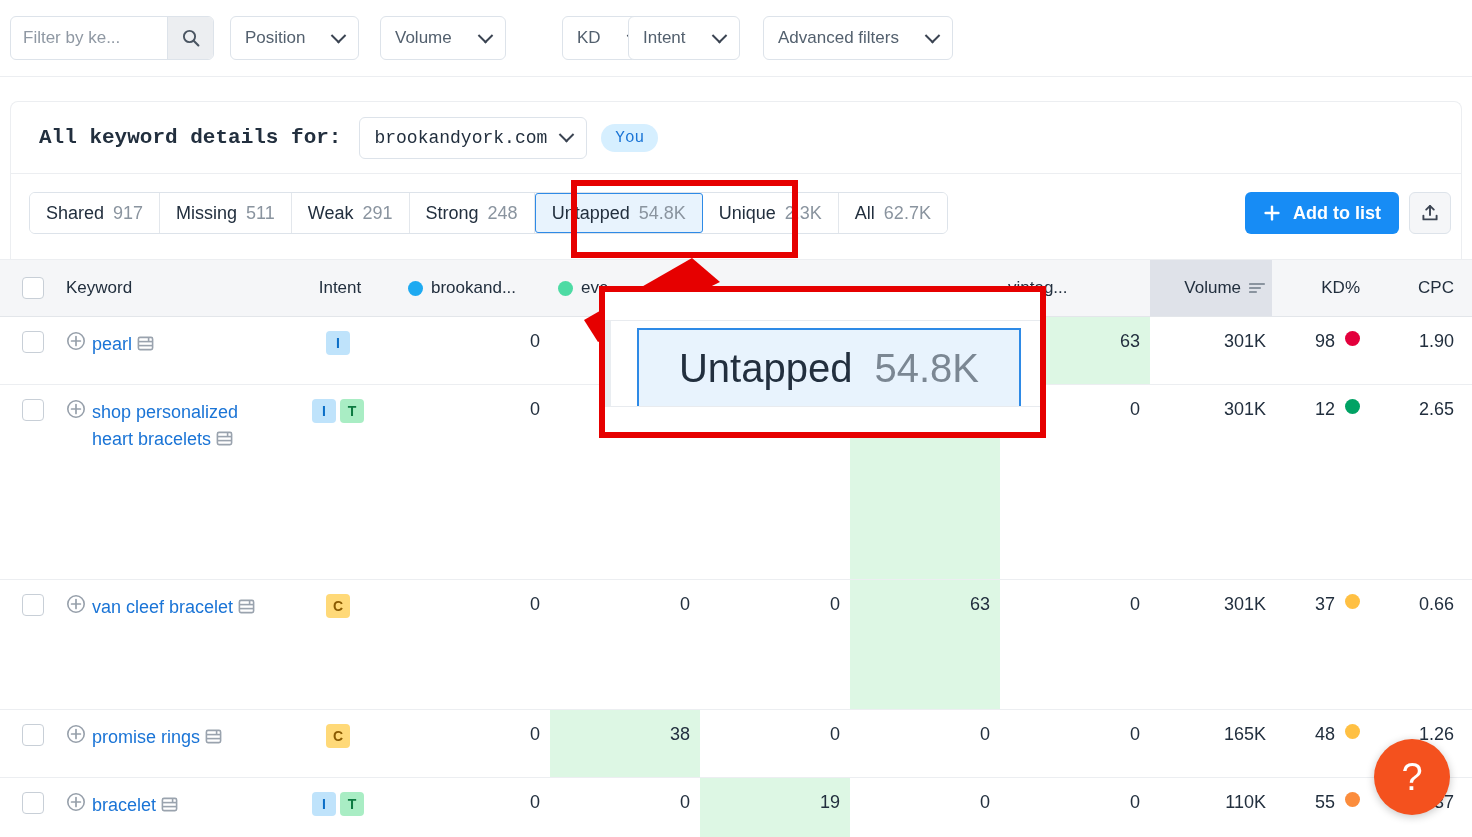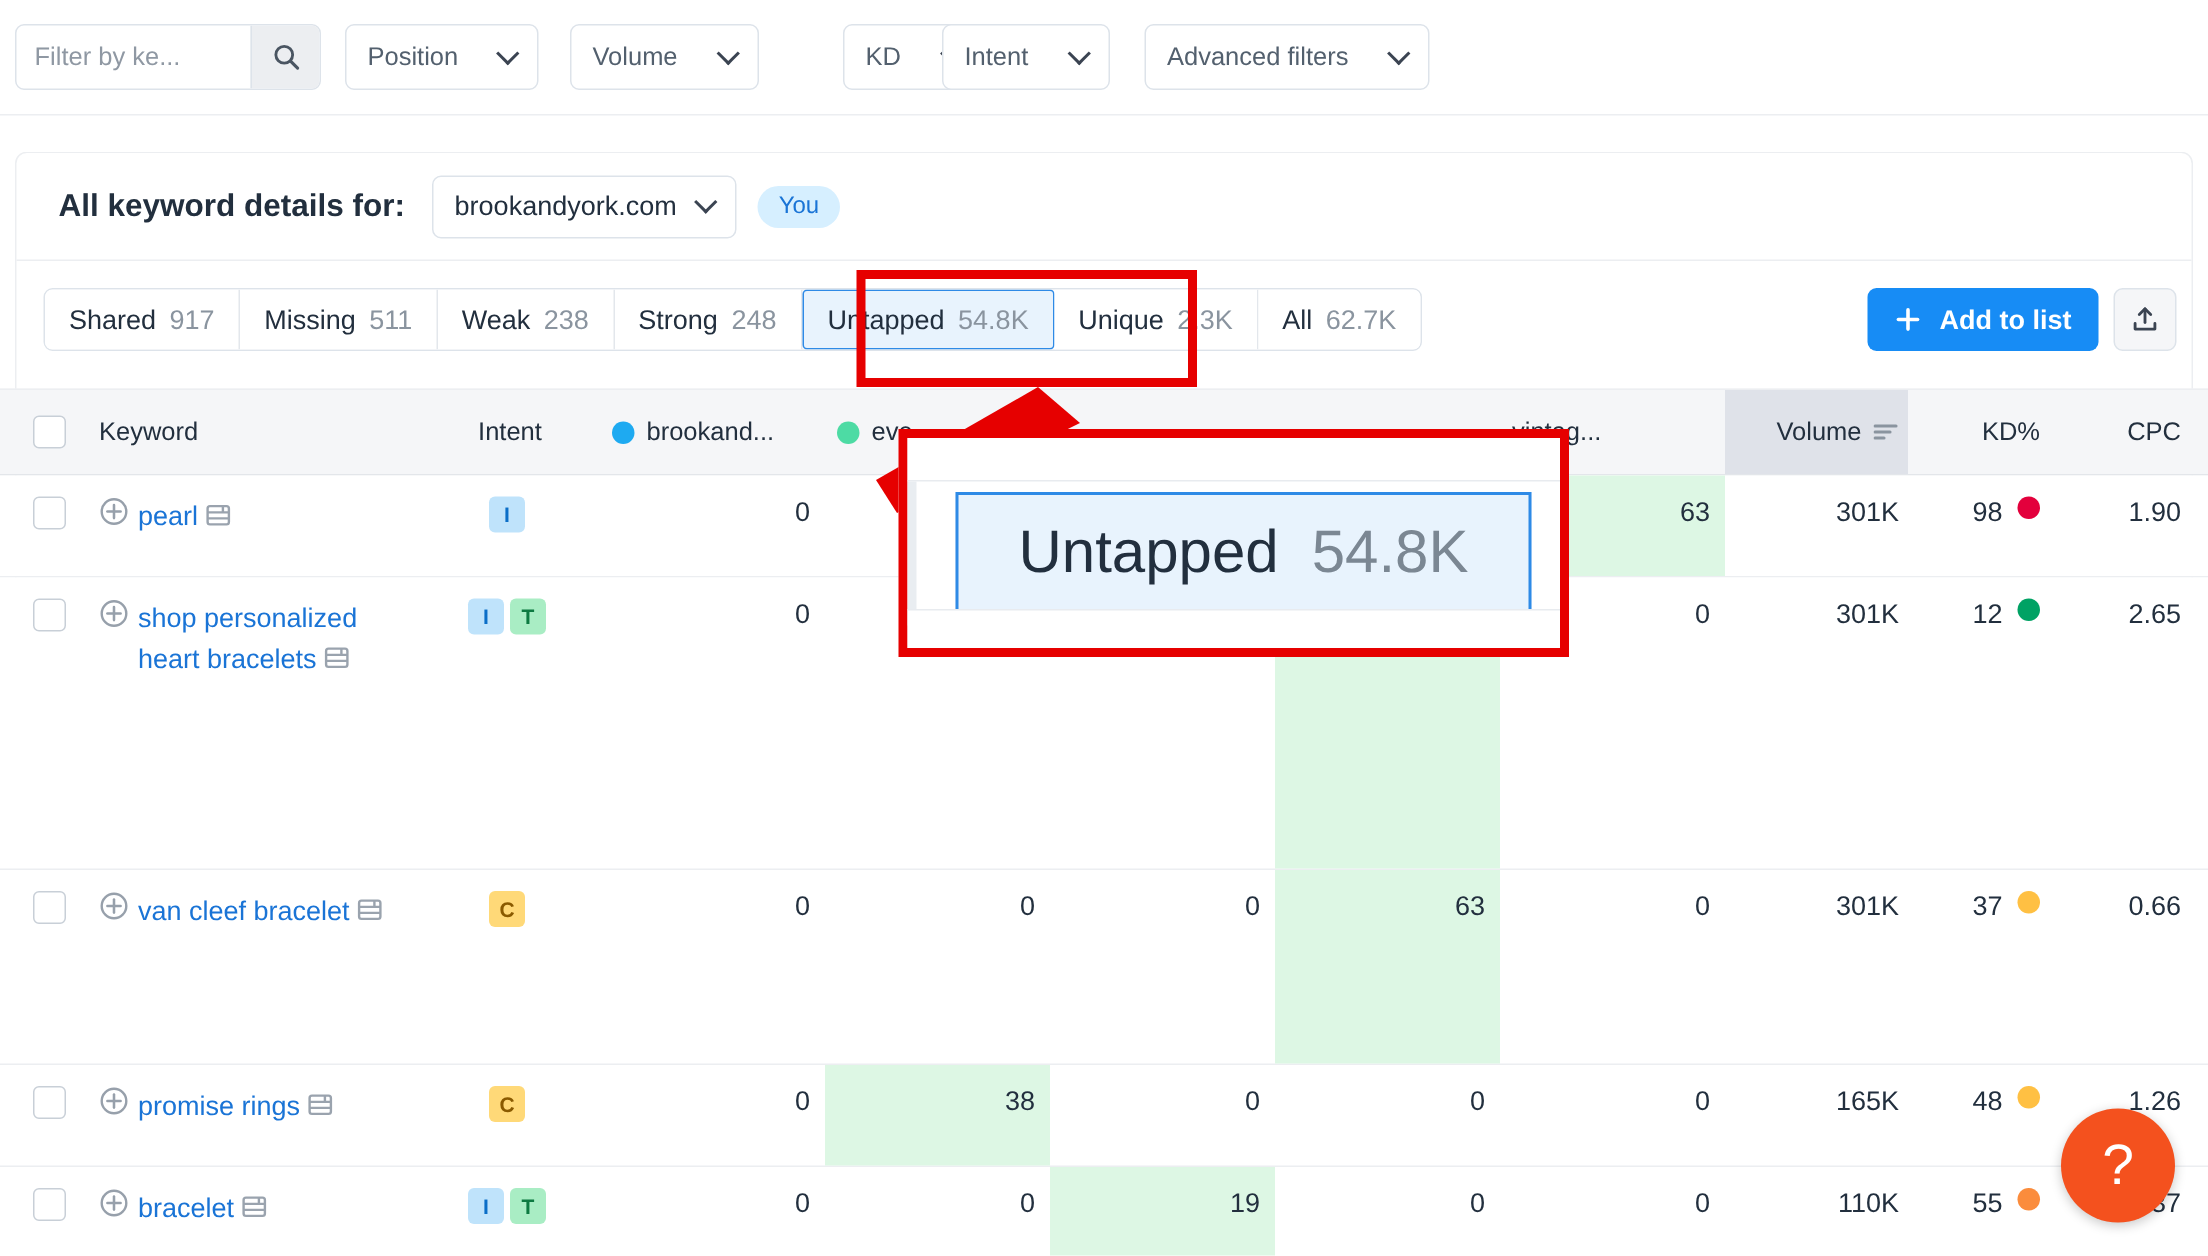--- a/index.html
+++ b/index.html
@@ -45,21 +45,21 @@
   .chev { display:inline-block; width:11px; height:11px; border-right:2.4px solid #3b4452; border-bottom:2.4px solid #3b4452; transform: rotate(45deg) translate(-2px,-2px); }
 
   
   .panel {
     position: absolute; left: 10px; top: 101px; width: 1452px; height: 736px;
     background: #fff; border: 1px solid #eceef1; border-bottom: none;
     border-radius: 8px 8px 0 0;
   }
   .panel-head {
     position: relative; height: 72px; display: flex; align-items: center;
-    padding-left: 28px; border-bottom: 1px solid #eceef1;
+    padding-left: 28px; border-bottom: 1px solid #eceef1; font-family: Liberation Mono, monospace;
   }
   .panel-title { font-size: 21px; font-weight: bold; color: #222f3e; }
   .domain-select {
     margin-left: 18px; height: 42px; border: 1px solid #dde3ea; border-radius: 6px;
     display: flex; align-items: center; gap: 14px; padding: 0 14px; cursor: pointer;
     font-size: 18px; color: #222f3e; background: #fff;
   }
   .you-badge {
     margin-left: 14px; background: #d6efff; color: #1a74d6; border-radius: 14px;
     padding: 5px 14px; font-size: 16px; text-align: center;
@@ -233,21 +233,21 @@
         <div class="tab">
           <span>Shared</span>
           <span class="cnt">917</span>
         </div>
         <div class="tab">
           <span>Missing</span>
           <span class="cnt">511</span>
         </div>
         <div class="tab">
           <span>Weak</span>
-          <span class="cnt">238</span>
+          <span class="cnt">291</span>
         </div>
         <div class="tab">
           <span>Strong</span>
           <span class="cnt">248</span>
         </div>
         <div class="tab active">
           <span>Untapped</span>
           <span class="cnt">54.8K</span>
         </div>
         <div class="tab">

